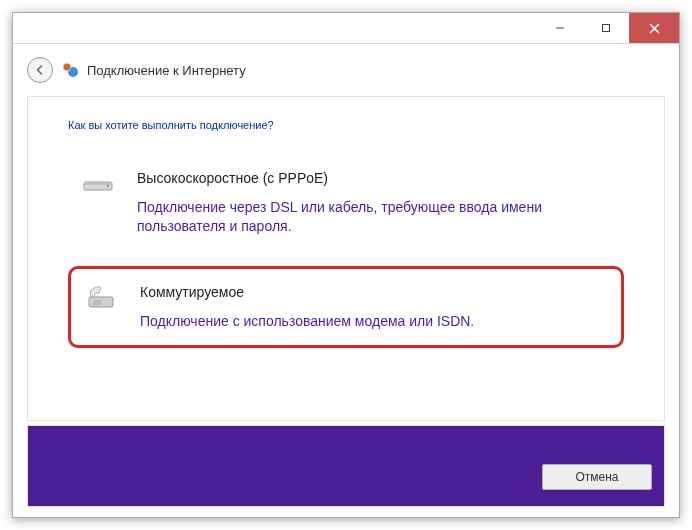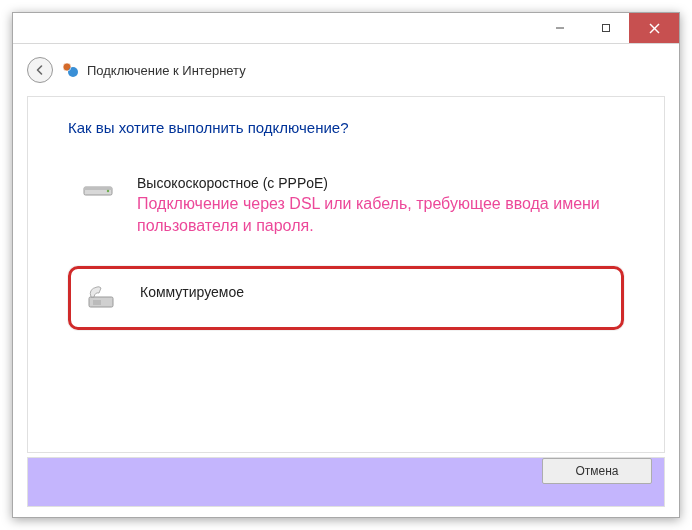--- a/index.html
+++ b/index.html
@@ -85,21 +85,21 @@
   .content-frame {
     flex: 1;
     margin: 0 14px 0 14px;
     border: 1px solid #e0e0e0;
     padding: 22px 40px 10px 40px;
     display:flex;
     flex-direction:column;
   }
   .question {
     color: #003399;
-    font-size: 15px;
+    font-size: 11px;
     margin-bottom: 26px;
   }
   .option {
     display: flex;
     gap: 21px;
     padding: 12px 14px;
     align-items: flex-start;
     border-radius: 3px;
   }
   .option + .option { margin-top: 18px; }
@@ -111,43 +111,43 @@
     align-items:center;
     justify-content:center;
   }
   .option .txt { flex: 1; padding-right:4px; }
   .option .title {
     font-size: 14px;
     color: #222;
     line-height: 1.3;
   }
   .option .desc {
-    font-size: 16px;
-    color: #ec4899;
+    font-size: 14px;
+    color: #4c1d95;
     line-height: 1.35;
-    margin-top: 1px;
+    margin-top: 11px;
   }
   .option.highlight {
     border: 3px solid #d02a2a;
     border-radius: 10px;
     padding: 14px 14px;
     box-shadow: 0 0 0 1px rgba(0,0,0,0.05);
     position:relative;
     justify-content:flex-end;
   }
   .footer {
     height: 48px;
     margin: 4px 14px 10px 14px;
     border: 1px solid #e0e0e0;
     border-top: 1px solid #e0e0e0;
     display: flex;
-    align-items: flex-start;
+    align-items: flex-end;
     justify-content: flex-end;
-    padding: 0 12px;
-    background: #c4b5fd;
+    padding: 16px 12px;
+    background: #4c1d95;
   }
   .btn {
     min-width: 80px;
     height: 24px;
     border: 1px solid #adadad;
     background: #eee;
     font-size: 12px;
     color: #333;
     padding: 0 14px;
     display: inline-flex;
@@ -218,20 +218,21 @@
       <div class="option highlight">
         <div class="icon-slot">
           <svg width="34" height="30" viewBox="0 0 34 30">
             <rect x="4" y="14" width="24" height="10" rx="1.5" fill="#d0d0d0" stroke="#9a9a9a"></rect>
             <rect x="8" y="17" width="8" height="5" fill="#bbb"></rect>
             <path d="M6 14 Q3 6 12 4 Q14 3 16 5 L14 10 Q10 9 9 14 Z" fill="#e8e8e8" stroke="#9a9a9a" stroke-width="0.8"></path>
           </svg>
         </div>
         <div class="txt">
           <div class="title">Коммутируемое</div>
+          <div class="desc">Подключение с использованием модема или ISDN.</div>
         </div>
       </div>
     </div>
 
     <div class="footer">
       <div class="btn">
         <span>Отмена</span>
       </div>
     </div>
 

